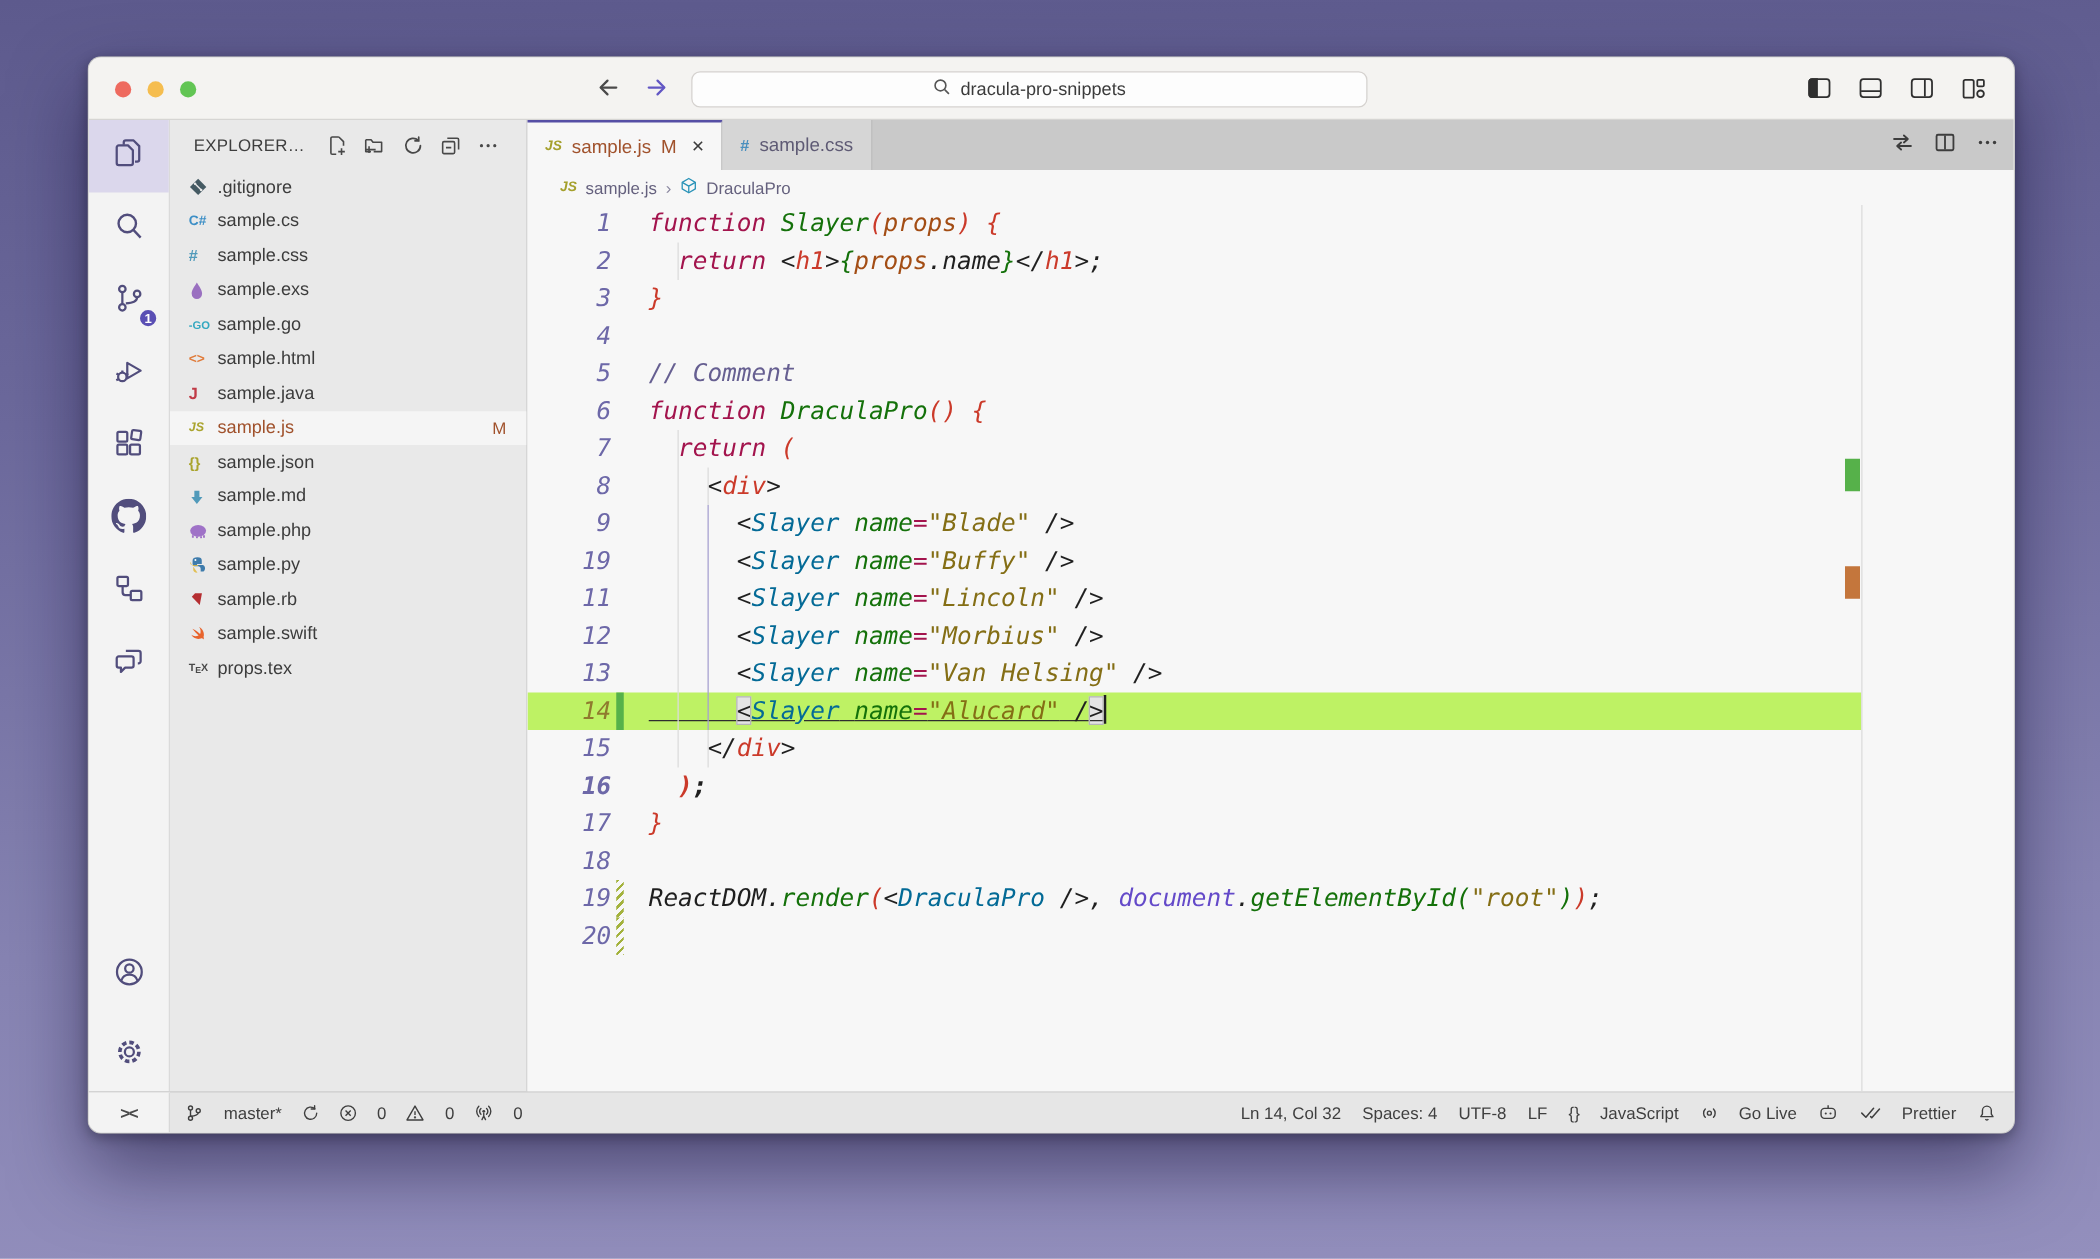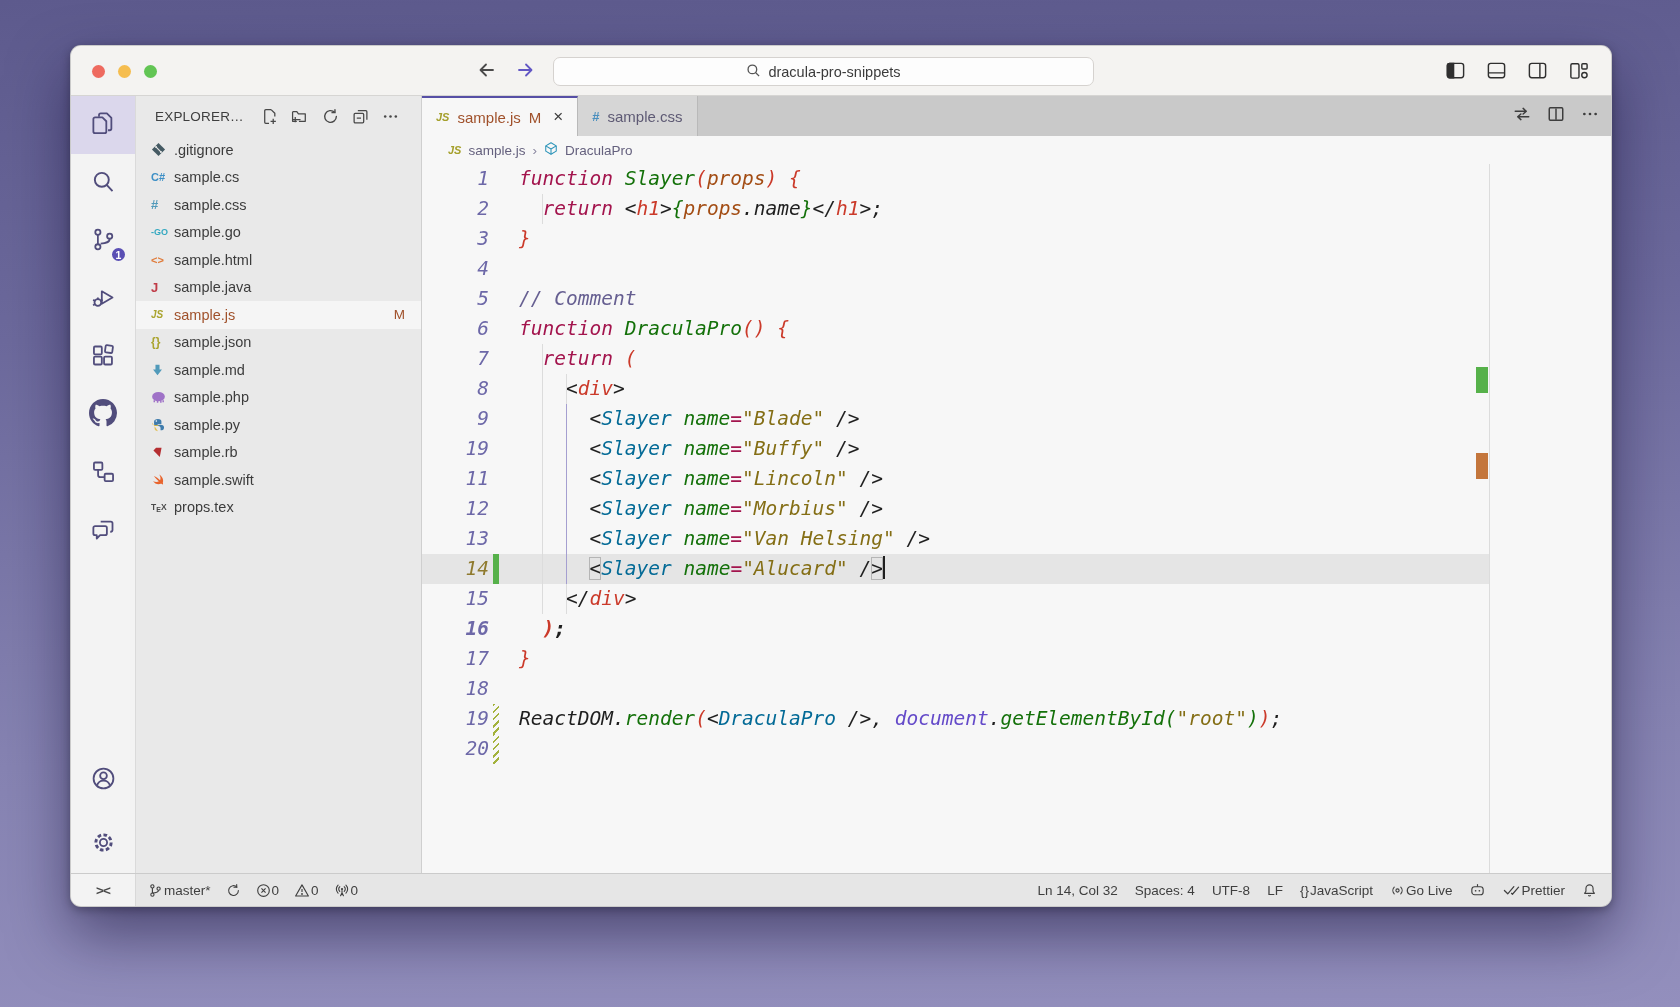--- a/index.html
+++ b/index.html
@@ -60,21 +60,21 @@
   .tab .close{ color:#3c3c3c; font-size:17px; margin-left:4px;}
   .tabacts{ position:absolute; right:12px; top:0; height:40px; display:flex; align-items:center; gap:16px; color:#3d3d3d;}
   .jschip{ color:#a5a02c; font-weight:bold; font-size:11px; font-style:italic;}
   .csschip{ color:#4a8fbe; font-weight:bold; font-size:13px;}
   .breadcrumb{ height:28px; flex:0 0 28px; background:#f7f7f7; display:flex; align-items:center; gap:7px; padding-left:26px; font-size:13.5px; color:#65617e;}
   .bc-sep{ color:#8a87a0; }
   
   .editor{ position:relative; flex:1 1 auto; background:#f7f7f7; overflow:hidden;
     font-family:"DejaVu Sans Mono", monospace; font-style:italic; font-size:19.5px;}
   .cl{ position:absolute; left:0; width:1067px; height:30px; line-height:30px; white-space:pre;}
-  .cl.cur{ background:#e5e5e5; }
+  .cl.cur{ background:#bef264;text-decoration:underline; }
   .lnum{ position:absolute; left:0; width:67px; text-align:right; color:var(--lineNumber,#6d68a8); }
   .cl.cur .lnum{ color:var(--activeLineNumber,#8f7a2e); }
   .dec{ position:absolute; left:71px; top:0; width:6px; height:30px;}
   .dec.add{ background:var(--gitAdded,#56b14a); }
   .dec.hatch{ background:repeating-linear-gradient(135deg,#a3b23c 0 2px,transparent 2px 5px); }
   .ltext{ display:block; padding-left:97px; color:var(--text,#1f1f1f);}
   .tk-kw{color:var(--keyword);} .tk-fn{color:var(--function);} .tk-pm{color:var(--parameter);}
   .tk-st{color:var(--string);} .tk-cp{color:var(--component);} .tk-at{color:var(--attribute);}
   .tk-op{color:var(--operator);} .tk-b1{color:var(--bracket1);} .tk-b2{color:var(--bracket2);}
   .tk-cm{color:var(--comment);margin-top:31px;} .tk-pl{color:var(--text);} .tk-pu{color:var(--purple);}
@@ -85,21 +85,21 @@
   .guide.active{ background:#a59fd0; }
   .ov-sep{ position:absolute; left:1067px; top:0; bottom:0; width:1px; background:#dcdcdc;}
   .marker{ position:absolute; left:1054px; width:12px; height:26px;}
   
   .statusbar{ height:33px; flex:0 0 33px; background:#e6e6e6; border-top:1px solid #cbcbcb;
     display:flex; align-items:center; font-size:13.5px; color:#3f3f3f;}
   .remote{ width:65px; height:100%; background:#f3f3f3; border-right:1px solid #d8d8d8;
     display:flex; align-items:center; justify-content:center; font-weight:bold; letter-spacing:-1px; color:#4a4a4a;}
   .sb-left{ display:flex; align-items:center; gap:15px; padding-left:12px;}
   .sb-right{ margin-left:auto; display:flex; align-items:center; gap:17px; padding-right:14px;}
-  .sitem{ display:flex; align-items:center; gap:1px; white-space:nowrap;}
+  .sitem{ display:flex; align-items:center; gap:16px; white-space:nowrap;}
   .sitem svg{ display:block;}
 </style>
 </head>
 <body>
 
 <div class="window">
 
   <div class="titlebar">
     <div class="traffic">
       <span class="tl" style="background:#ee6a5f"></span>
@@ -284,20 +284,28 @@
             <span class="ficon">
               <b style="color:#3d8fc6;font-size:11px">C#</b>
             </span>
             <span class="fname">sample.cs</span>
           </div>
           <div class="frow">
             <span class="ficon">
               <b style="color:#519aba;font-size:13px">#</b>
             </span>
             <span class="fname">sample.css</span>
+          </div>
+          <div class="frow">
+            <span class="ficon">
+              <svg width="13" height="15" viewBox="0 0 14 16">
+                <path d="M7 1C4.6 5 2.5 7.5 2.5 10.5a4.5 4.8 0 0 0 9 0C11.5 7.5 9.4 5 7 1z" fill="#9a70c0"></path>
+              </svg>
+            </span>
+            <span class="fname">sample.exs</span>
           </div>
           <div class="frow">
             <span class="ficon">
               <b style="color:#33a8c0;font-size:9px">-GO</b>
             </span>
             <span class="fname">sample.go</span>
           </div>
           <div class="frow">
             <span class="ficon">
               <b style="color:#e07b3a;font-size:11px">&lt;&gt;</b>

